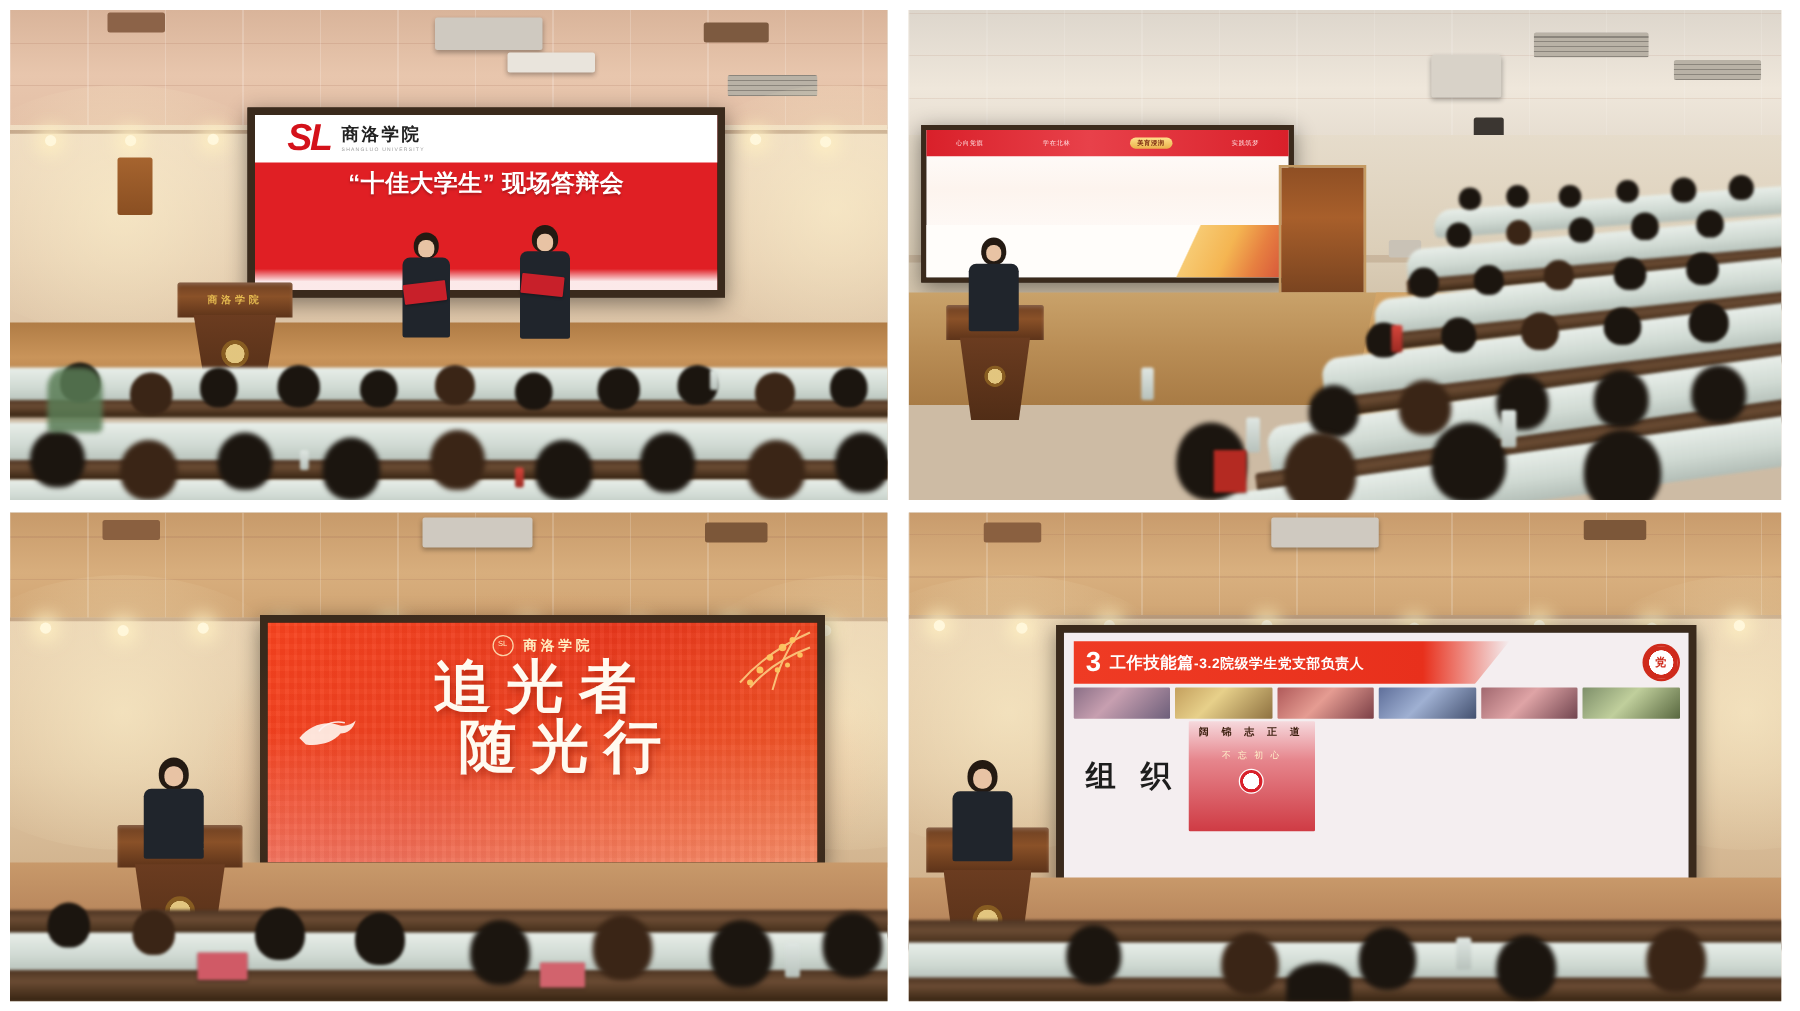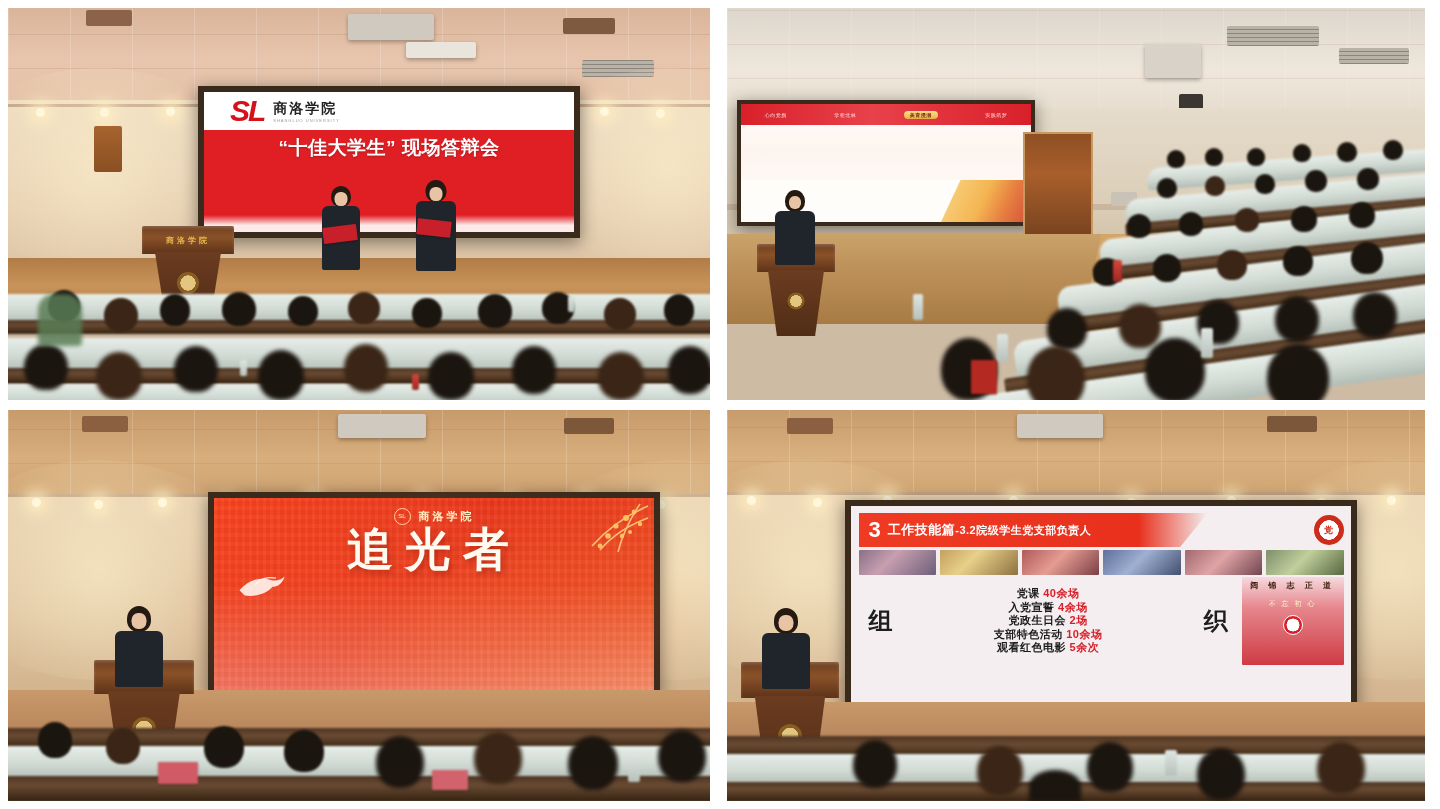--- a/index.html
+++ b/index.html
@@ -597,20 +597,21 @@
             <path d="M4 22 C14 10 28 6 40 10 C46 12 52 10 56 6 C54 14 48 18 42 18 C36 26 22 30 10 28 Z" fill="#fff6ee" opacity="0.95"></path>
             <path d="M22 16 C28 8 38 6 46 8" stroke="#ffffff" stroke-width="1.4" fill="none" opacity="0.9"></path>
           </svg>
 
           <div class="slide3-top">
             <span class="seal">SL</span>
             <span class="name">商洛学院</span>
           </div>
           <div class="slide3-main">
             <div class="l1">追光者</div>
+            <div class="l2">随光行</div>
           </div>
         </div>
       </div>
     </div>
     <div class="glow" style="left:150px; top:60px; width:560px; height:280px; background:radial-gradient(ellipse, rgba(255,120,60,.30), rgba(255,120,60,0) 70%);"></div>
 
     <div class="floor" style="top:280px; height:50px; background:linear-gradient(#c8996a,#b5835a);"></div>
 
     <div class="podium" style="left:86px; top:250px; width:100px; height:112px;">
       <div class="top">
@@ -683,27 +684,20 @@
             <div class="ph ph-a"></div>
             <div class="ph ph-b"></div>
             <div class="ph ph-c"></div>
             <div class="ph ph-d"></div>
             <div class="ph ph-e"></div>
             <div class="ph ph-f"></div>
           </div>
 
           <div class="s4-mid">
             <span class="zu">组</span>
-            <div class="s4-list">
-              <div><span>党课</span> <b>40余场</b></div>
-              <div><span>入党宣誓</span> <b>4余场</b></div>
-              <div><span>党政生日会</span> <b>2场</b></div>
-              <div><span>支部特色活动</span> <b>10余场</b></div>
-              <div><span>观看红色电影</span> <b>5余次</b></div>
-            </div>
             <span class="zhi">织</span>
             <div class="s4-side">
               <span class="hdr">阔 锦 志 正 道</span>
               <span class="sub">不 忘 初 心</span>
               <span class="seal2"></span>
             </div>
           </div>
 
           <div class="s4-bottom">
             <div class="ph ph-c"></div>

